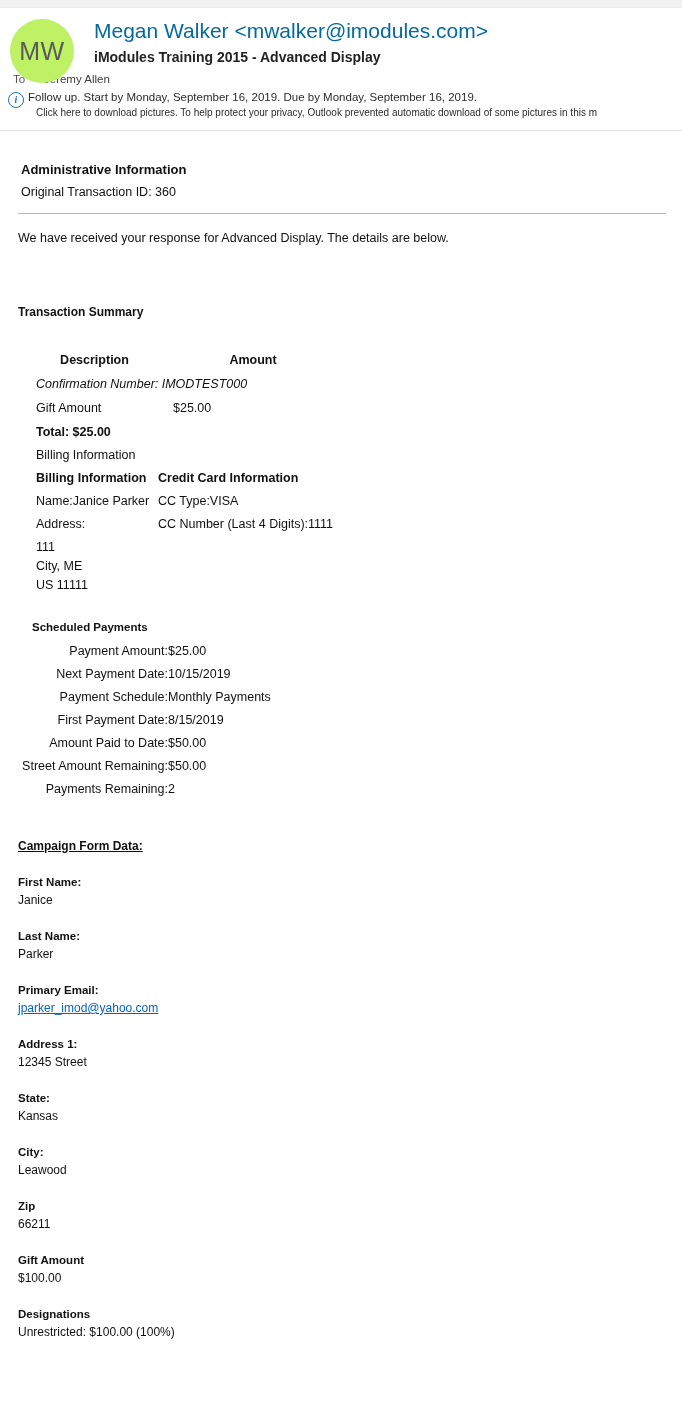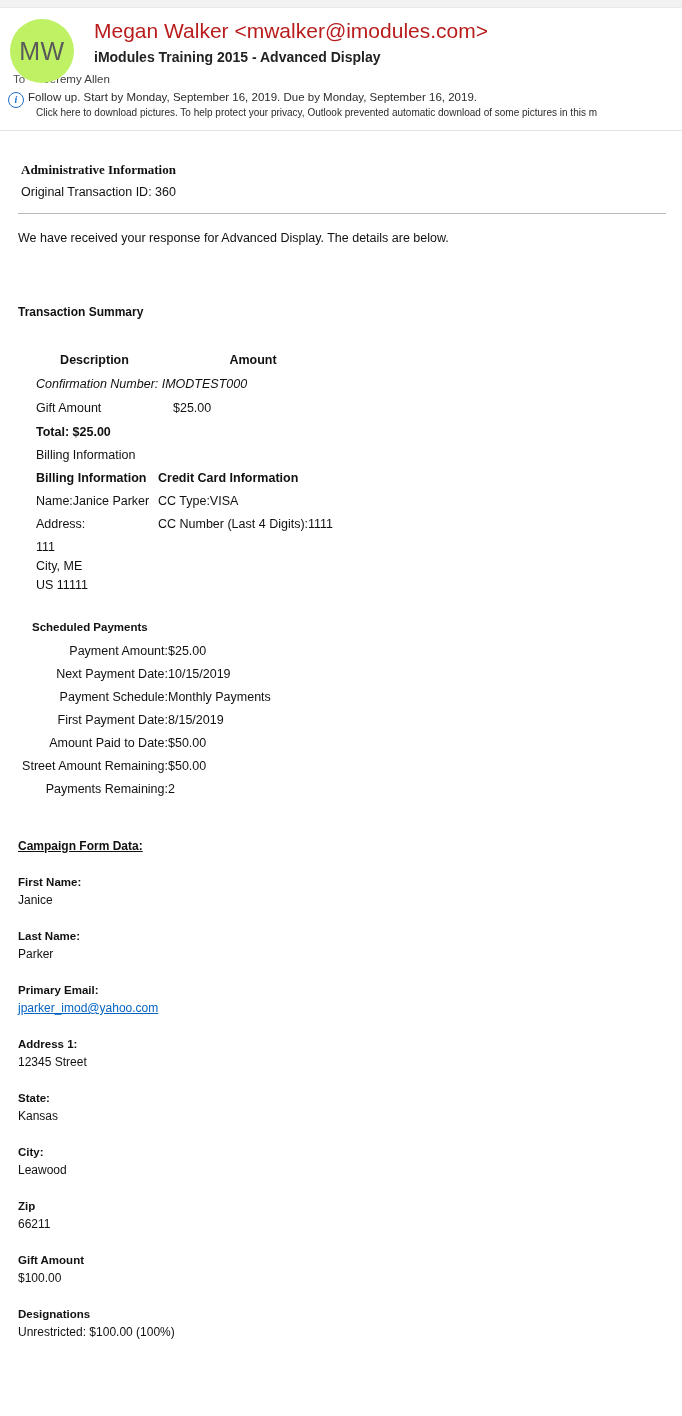--- a/index.html
+++ b/index.html
@@ -50,21 +50,21 @@
     padding-top: 8px;
   }
   .sent-date {
     font-size: 11.5px;
     color: #444444;
     line-height: 15px;
     padding-bottom: 1px;
   }
   .sender-line {
     font-size: 21px;
-    color: #b91c1c;
+    color: #0369a1;
     line-height: 30px;
     white-space: nowrap;
     font-weight: 400;
   }
   .subject-line {
     font-size: 14px;
     font-weight: bold;
     color: #222222;
     line-height: 22px;
     white-space: nowrap;
@@ -132,21 +132,20 @@
     padding: 0 16px;
     font-size: 12.5px;
     color: #111111;
   }
   .admin-title {
     font-weight: bold;
     font-size: 13px;
     padding-top: 28px;
     padding-left: 5px;
     line-height: 22px;
-    font-family: Liberation Serif, serif;
   }
   .admin-line {
     padding-left: 5px;
     line-height: 22px;
     font-size: 12.5px;
   }
   .divider-inset {
     border: 0;
     border-top: 1px solid #b9b9b9;
     margin: 10px 0 0 2px;

